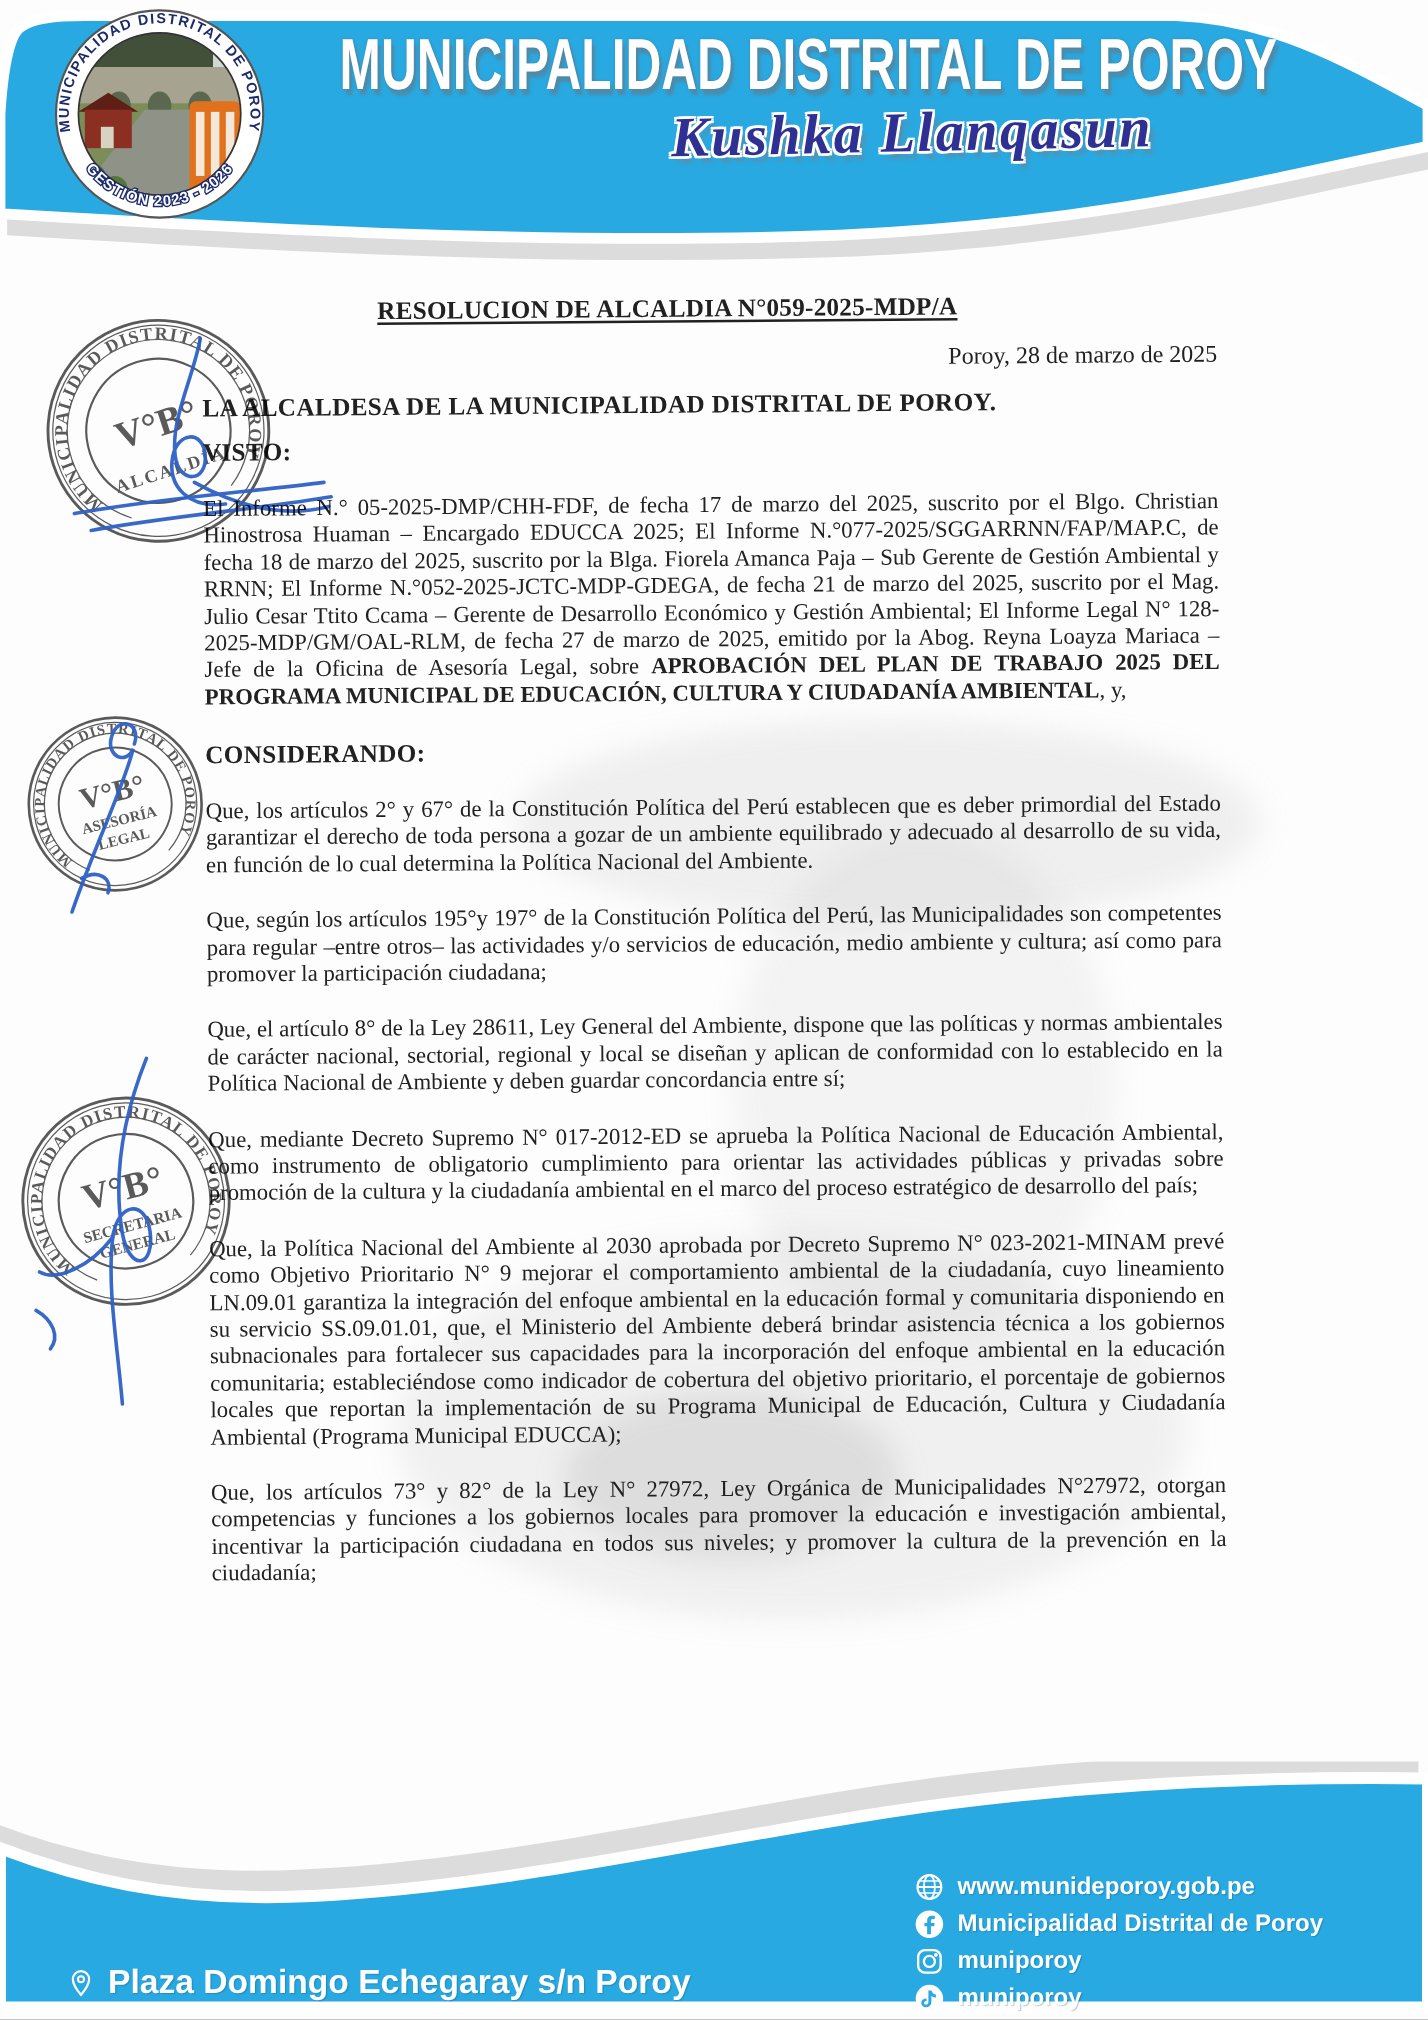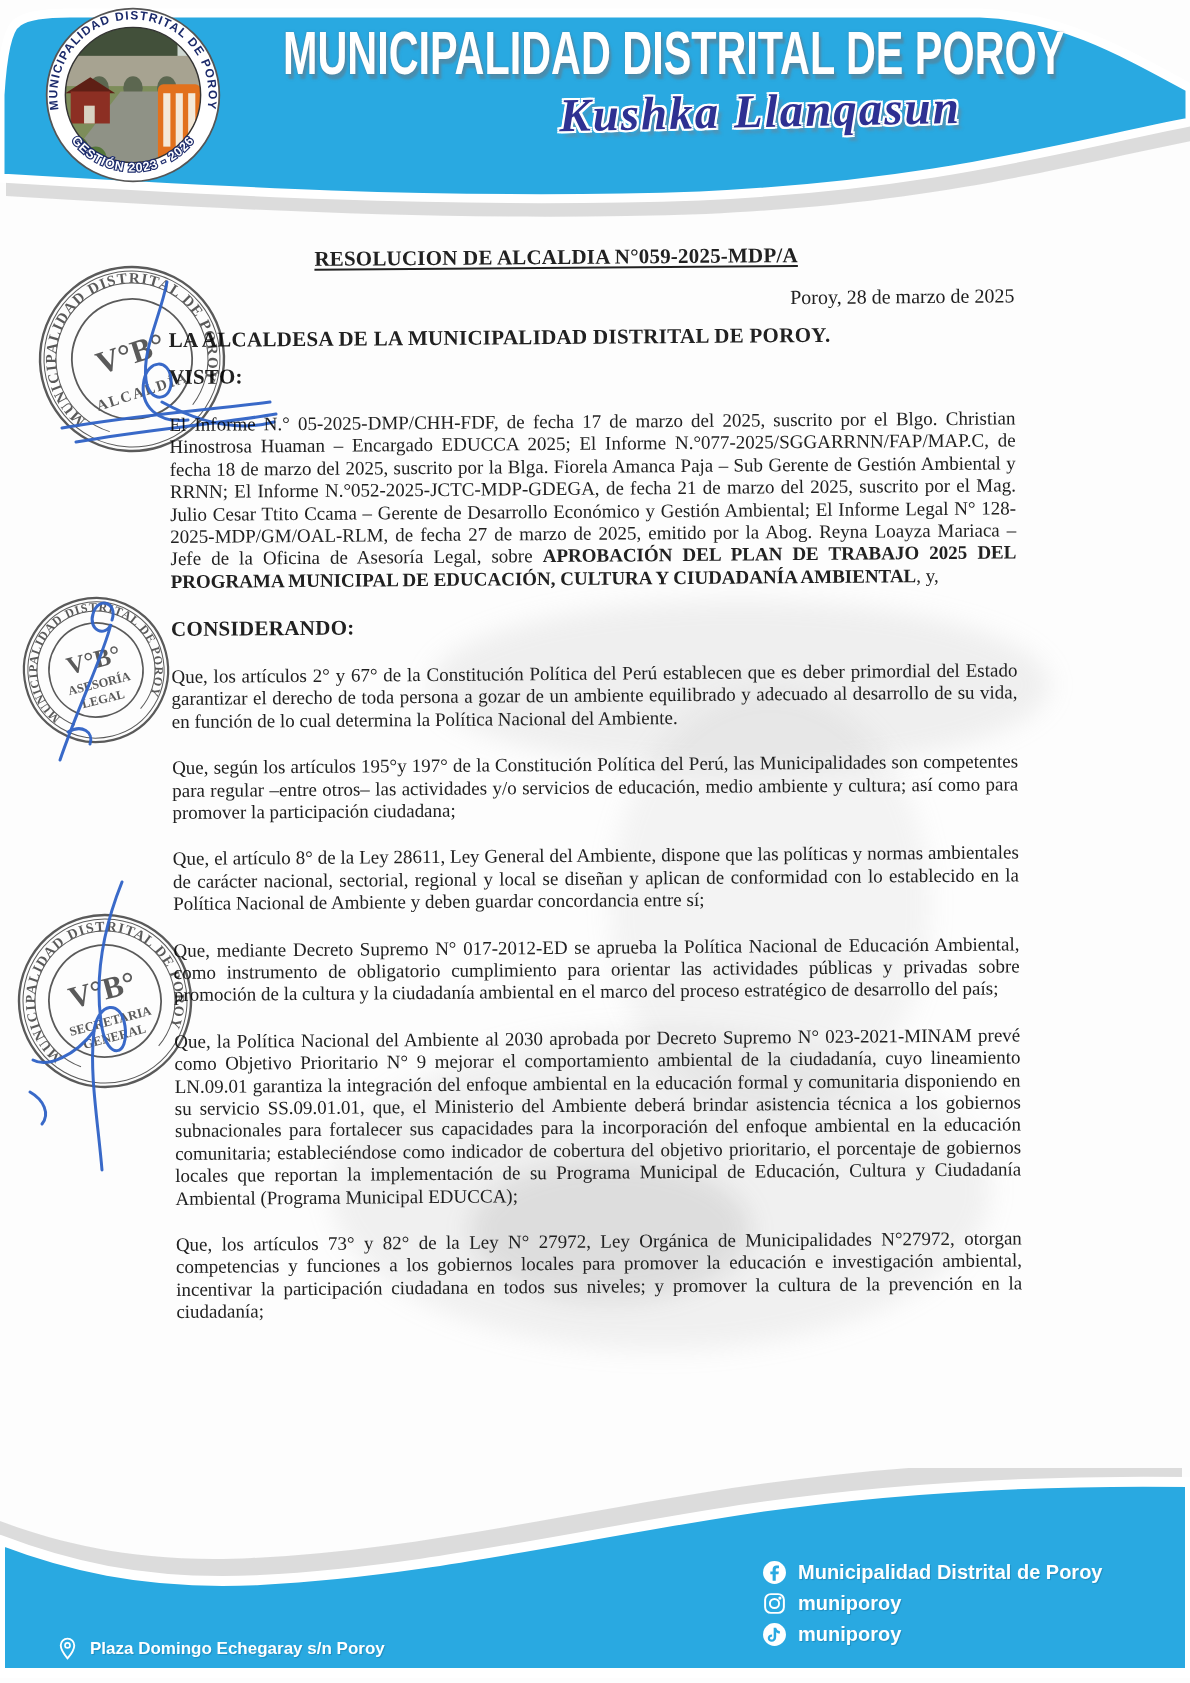--- a/index.html
+++ b/index.html
@@ -37,21 +37,21 @@
   
   .stamp{position:absolute;mix-blend-mode:multiply;}
   .stamp text{font-family:"Liberation Serif",serif;}
   .stamp-1{left:12px;top:252px;}
   .stamp-2{left:8px;top:580px;}
   .stamp-3{left:2px;top:866px;}
   
   .footer{position:absolute;left:0;top:1468px;width:1190px;height:215px;font-family:"Liberation Sans",sans-serif;}
   .footer svg.waves{position:absolute;top:0;left:0;}
   .footer-left{position:absolute;left:55px;top:168px;display:flex;align-items:center;gap:10px;
-        color:#fff;font-weight:700;font-size:17px;text-shadow:1px 1px 1px rgba(0,60,90,.25);}
+        color:#fff;font-weight:700;font-size:28px;text-shadow:1px 1px 1px rgba(0,60,90,.25);}
   .footer-right{position:absolute;left:762px;top:92px;display:flex;flex-direction:column;gap:6px;}
   .frow{display:flex;align-items:center;gap:11px;color:#fff;font-weight:700;font-size:20px;
         text-shadow:1px 1px 1px rgba(0,60,90,.25);}
   .ficon{width:25px;height:25px;flex:0 0 25px;}
 </style>
 </head>
 <body>
 
 <div class="page">
 
@@ -196,20 +196,30 @@
       <svg class="ficon" viewBox="0 0 24 24">
         <path d="M12,2.5 a6.5,6.5 0 0 1 6.5,6.5 c0,4.8 -6.5,12.5 -6.5,12.5 s-6.5,-7.7 -6.5,-12.5 a6.5,6.5 0 0 1 6.5,-6.5 z" fill="none" stroke="#ffffff" stroke-width="1.8"></path>
         <circle cx="12" cy="9" r="2.4" fill="none" stroke="#ffffff" stroke-width="1.6"></circle>
       </svg>
       <span>Plaza Domingo Echegaray s/n Poroy</span>
     </div>
 
     <div class="footer-right">
       <div class="frow">
         <svg class="ficon" viewBox="0 0 24 24">
+          <circle cx="12" cy="12" r="9.5" fill="none" stroke="#ffffff" stroke-width="1.8"></circle>
+          <ellipse cx="12" cy="12" rx="4.4" ry="9.5" fill="none" stroke="#ffffff" stroke-width="1.5"></ellipse>
+          <line x1="2.5" y1="12" x2="21.5" y2="12" stroke="#ffffff" stroke-width="1.5"></line>
+          <line x1="3.6" y1="7.2" x2="20.4" y2="7.2" stroke="#ffffff" stroke-width="1.3"></line>
+          <line x1="3.6" y1="16.8" x2="20.4" y2="16.8" stroke="#ffffff" stroke-width="1.3"></line>
+        </svg>
+        <span>www.munideporoy.gob.pe</span>
+      </div>
+      <div class="frow">
+        <svg class="ficon" viewBox="0 0 24 24">
           <circle cx="12" cy="12" r="11" fill="#ffffff"></circle>
           <path fill="#29a9e1" d="M13.2,20 v-6.3 h2.6 l.4,-2.7 h-3 v-1.8 c0,-.8 .3,-1.4 1.5,-1.4 h1.6 V5.3 c-.3,0 -1.3,-.1 -2.3,-.1 -2.3,0 -3.8,1.4 -3.8,3.8 v2 H8 v2.7 h2.2 V20 Z"></path>
         </svg>
         <span>Municipalidad Distrital de Poroy</span>
       </div>
       <div class="frow">
         <svg class="ficon" viewBox="0 0 24 24">
           <rect x="3" y="3" width="18" height="18" rx="5.5" fill="none" stroke="#ffffff" stroke-width="1.9"></rect>
           <circle cx="12" cy="12" r="4.4" fill="none" stroke="#ffffff" stroke-width="1.9"></circle>
           <circle cx="17.2" cy="6.8" r="1.5" fill="#ffffff"></circle>

